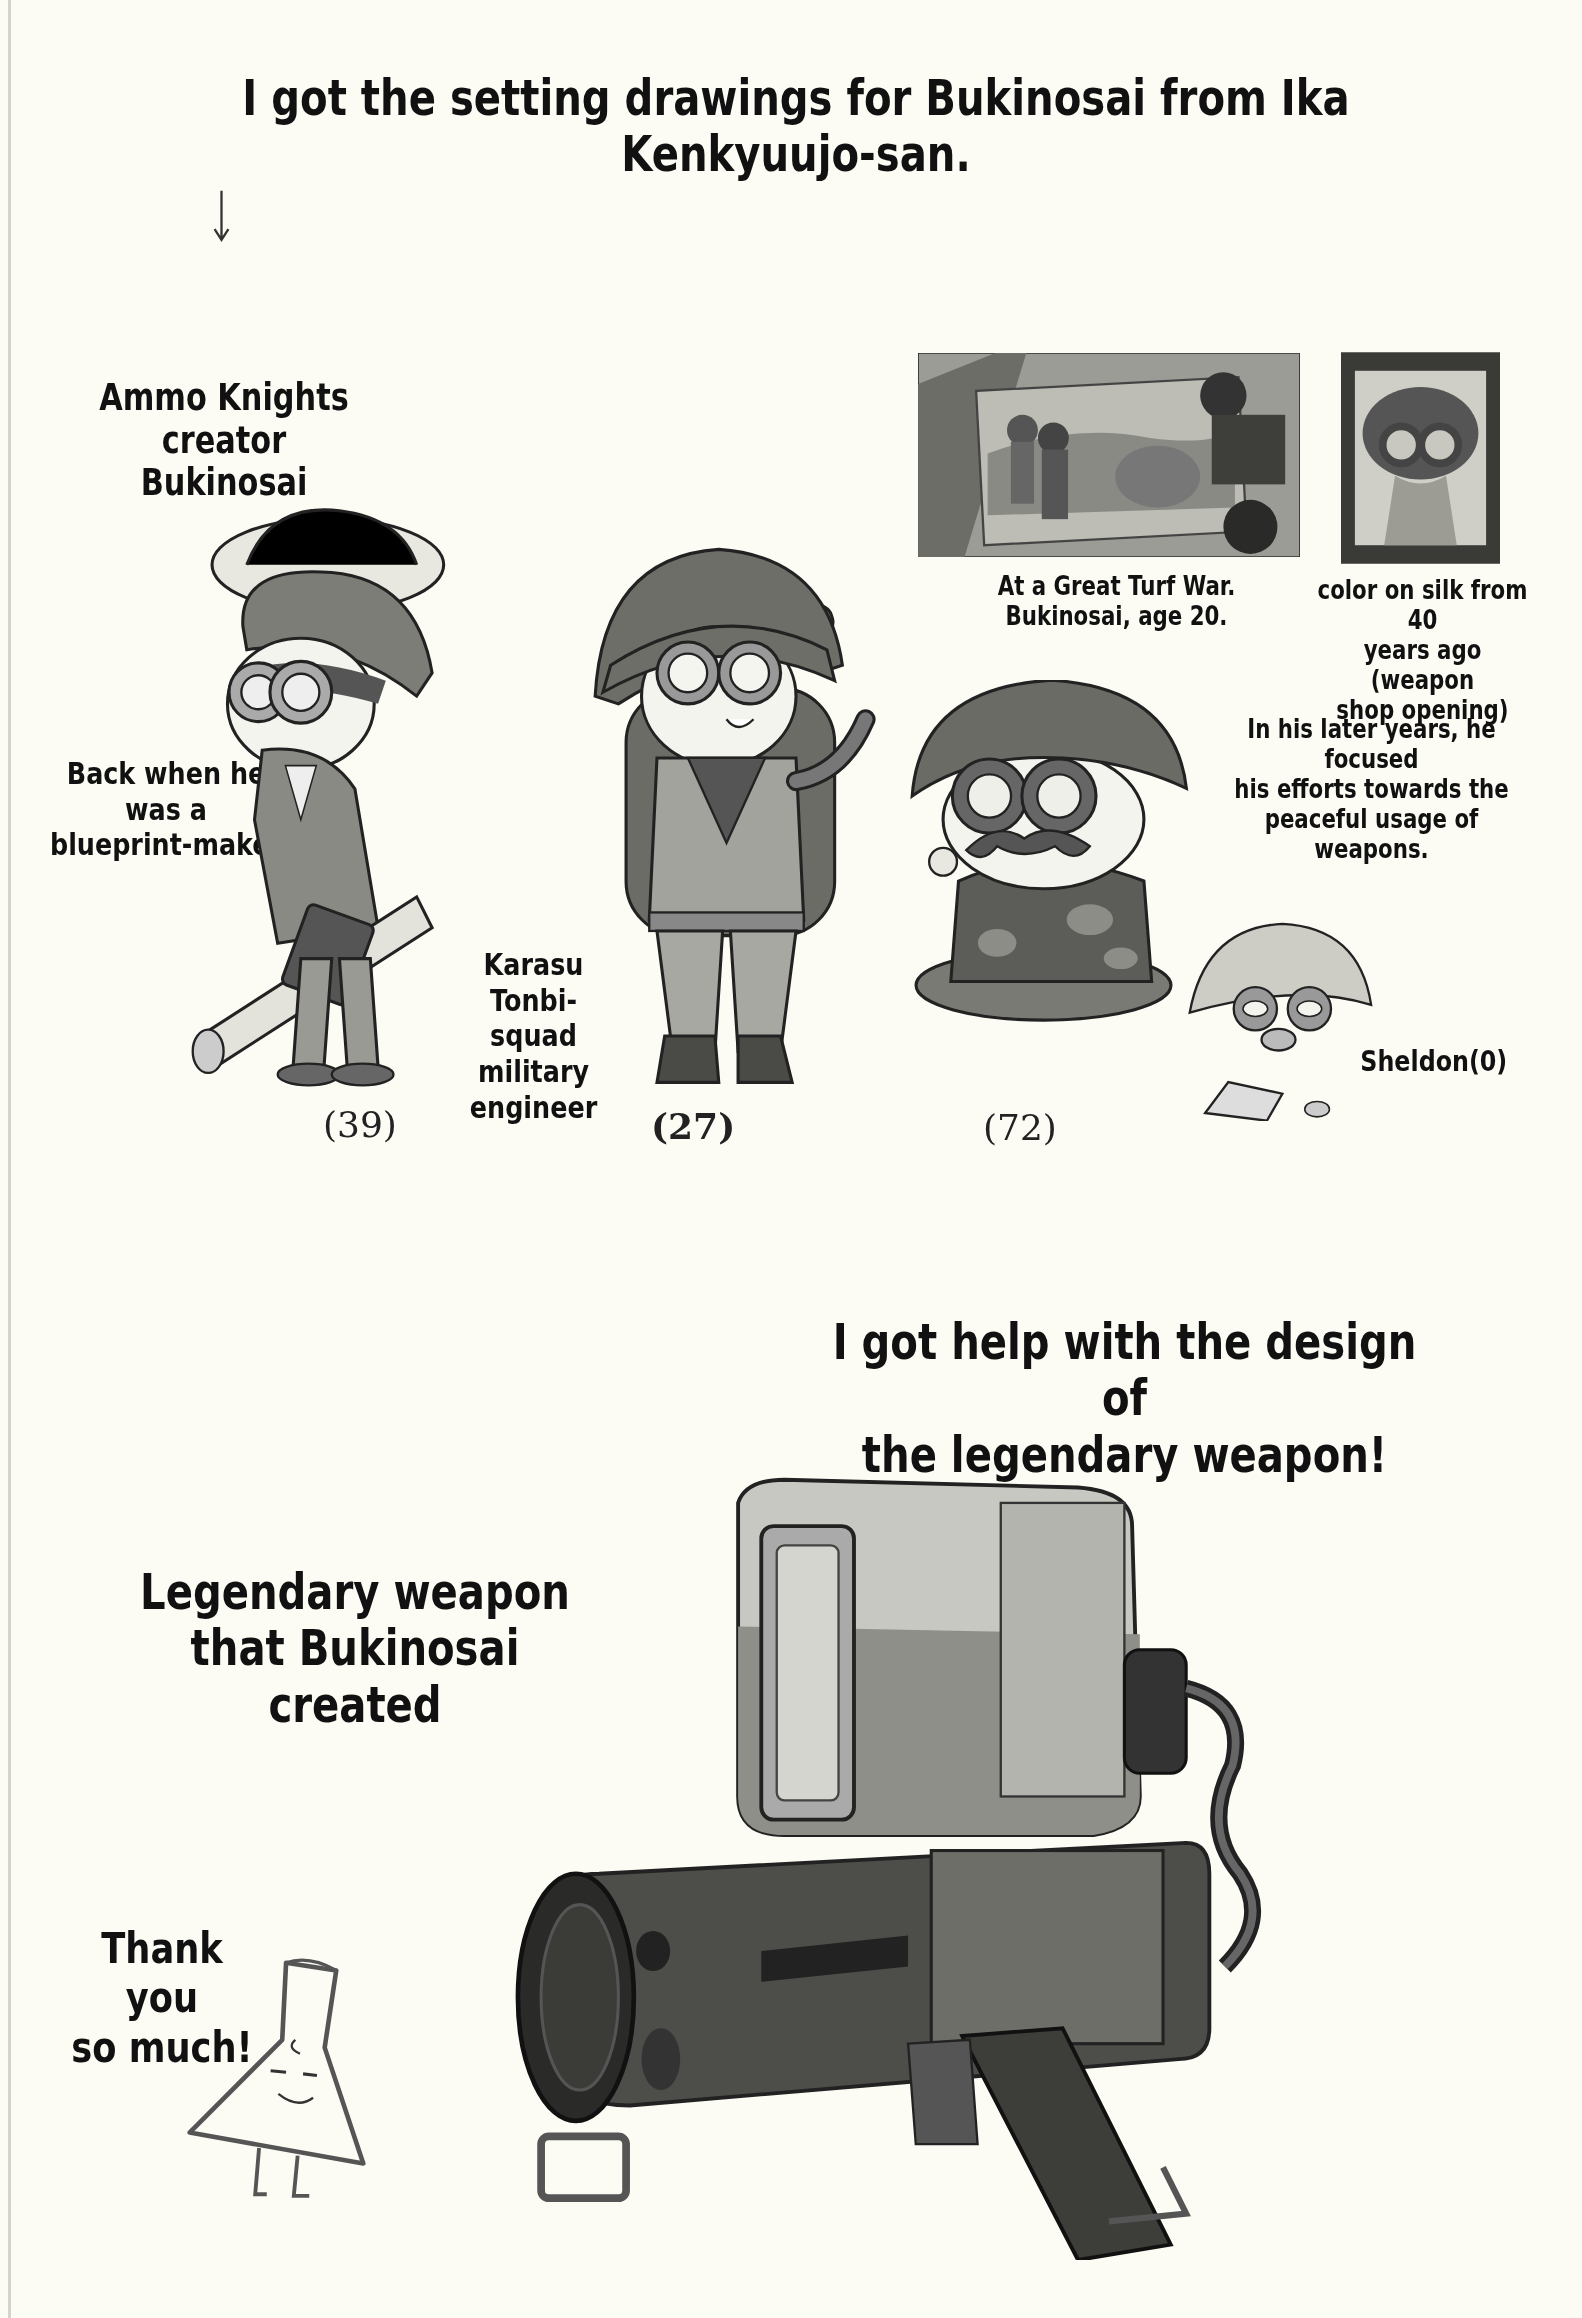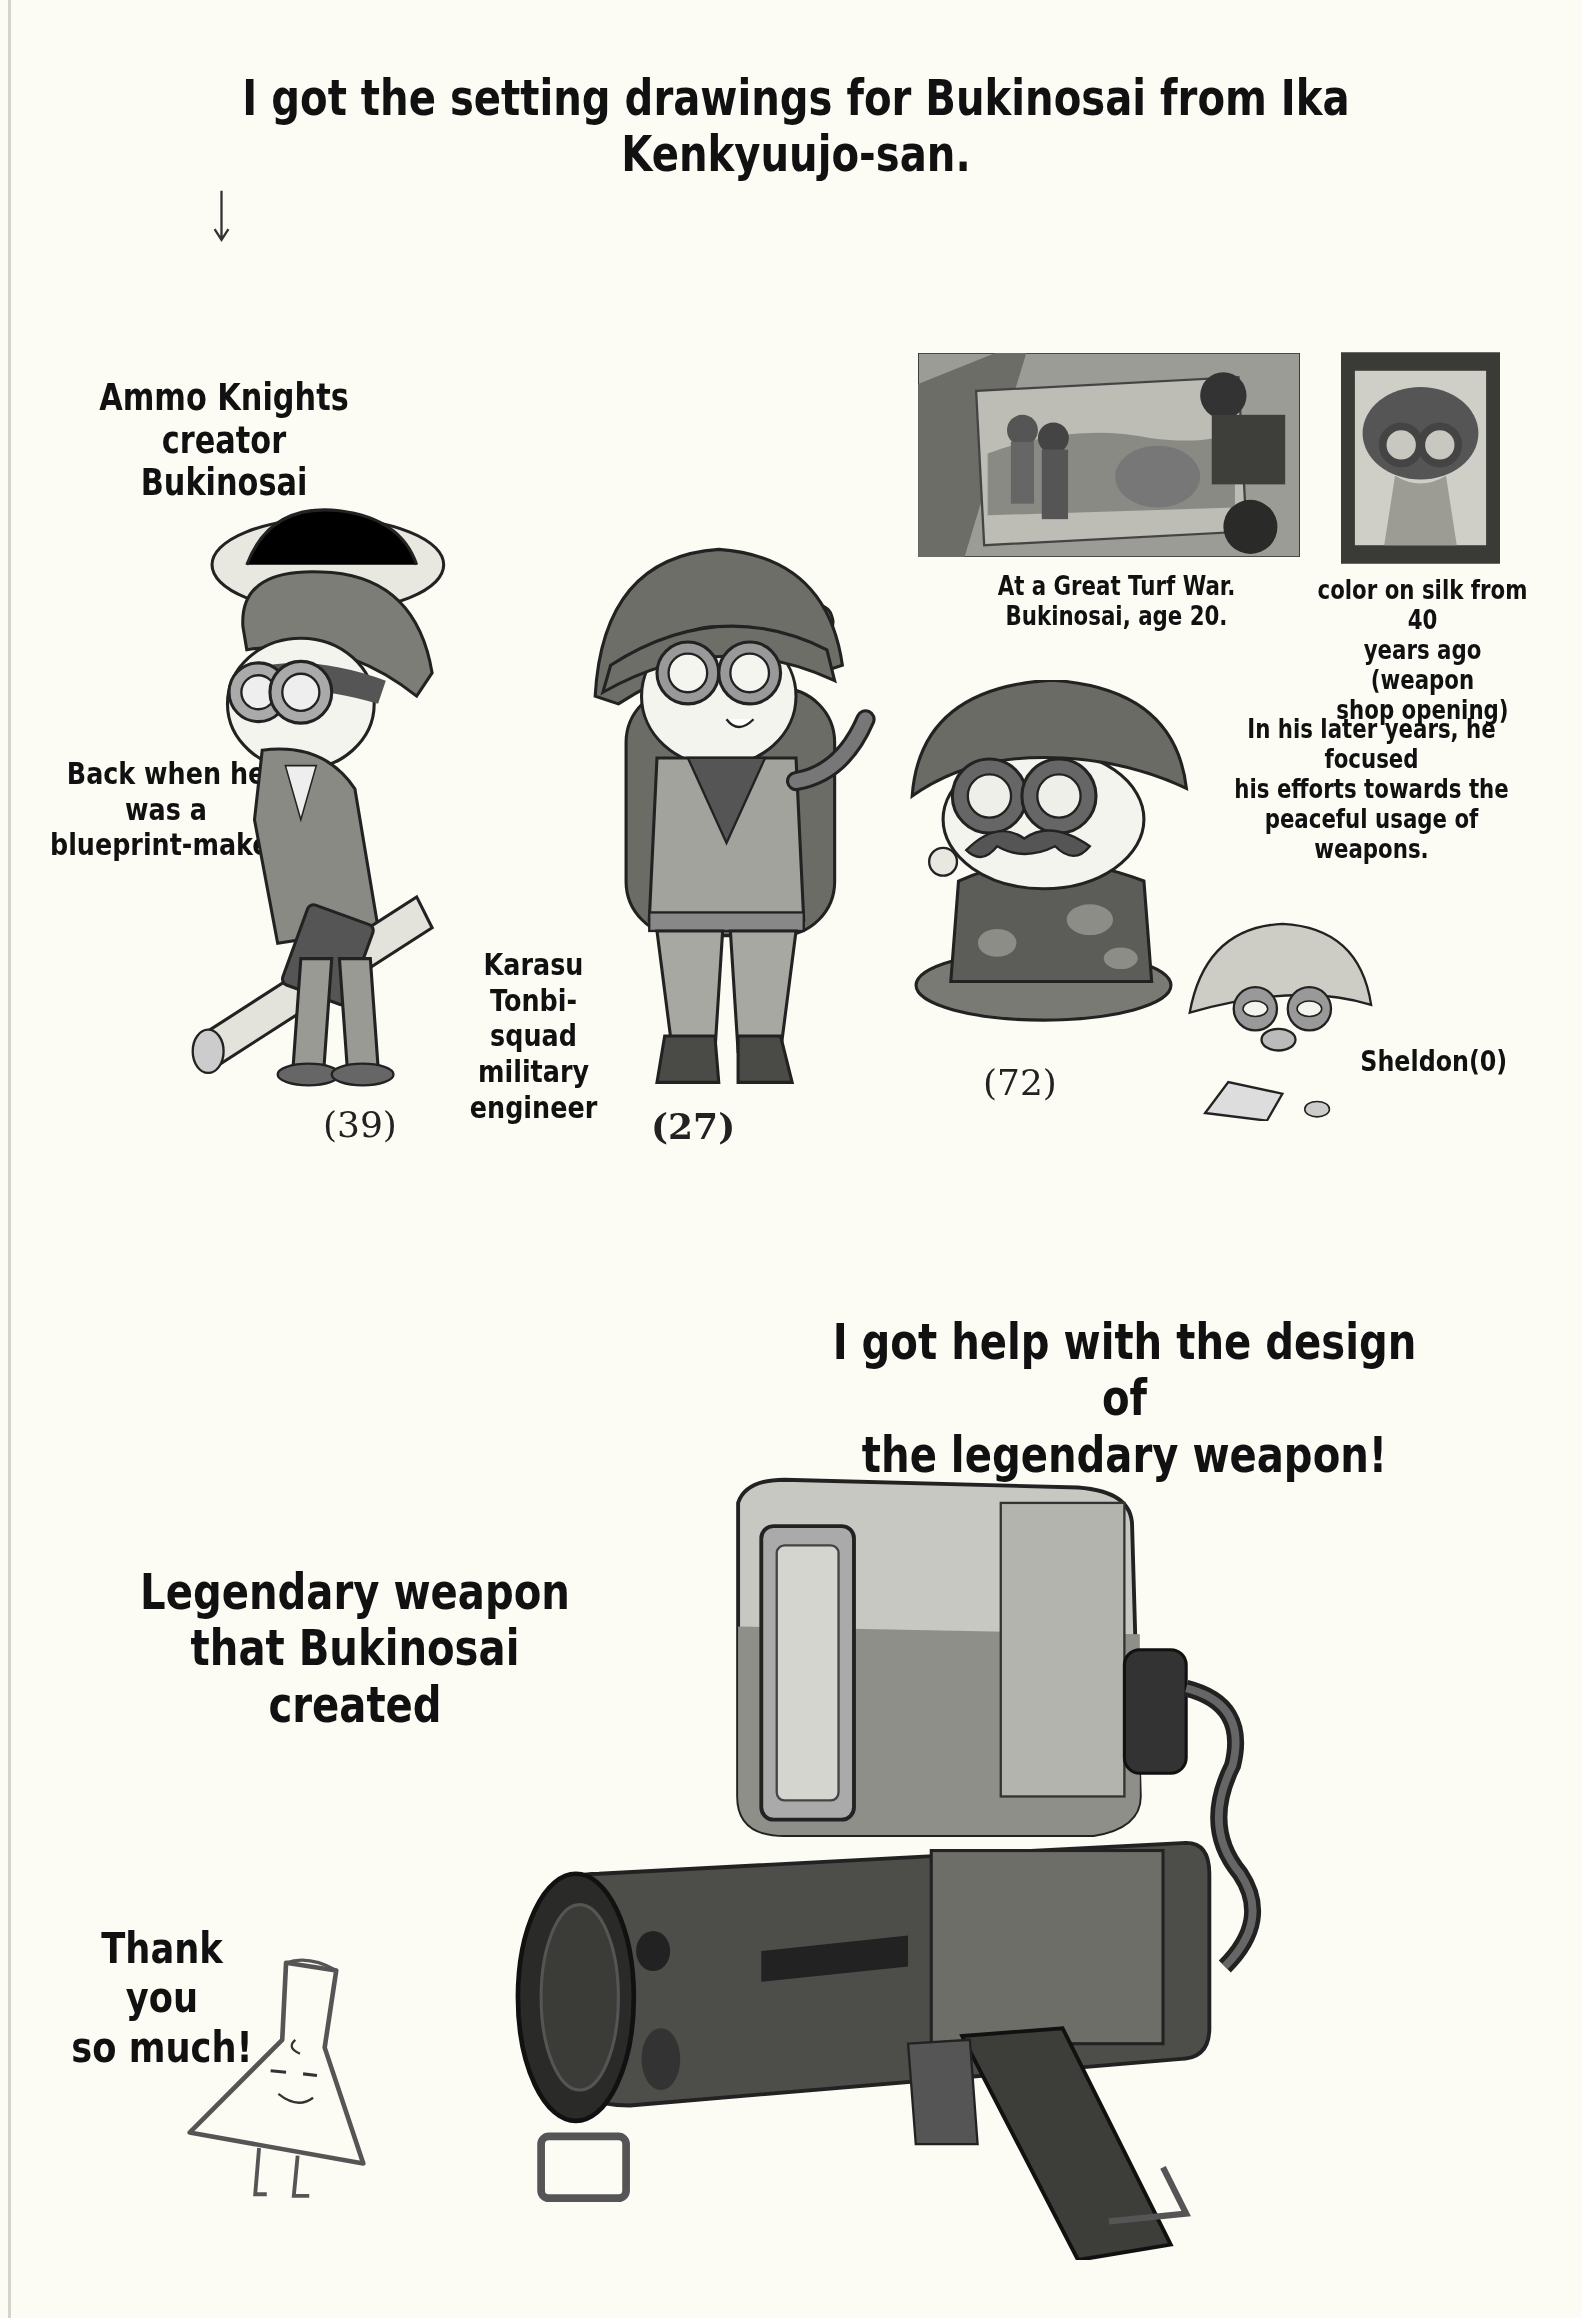--- a/index.html
+++ b/index.html
@@ -153,21 +153,21 @@
 
     <circle cx="130" cy="150" r="48" fill="#666" stroke="#222" stroke-width="4"></circle>
     <circle cx="130" cy="150" r="28" fill="#efefe9" stroke="#222" stroke-width="3"></circle>
     <circle cx="220" cy="150" r="48" fill="#666" stroke="#222" stroke-width="4"></circle>
     <circle cx="220" cy="150" r="28" fill="#efefe9" stroke="#222" stroke-width="3"></circle>
 
     <path d="M100 220 Q140 180 175 205 Q210 180 260 215 Q240 240 215 215 Q175 235 140 215 Q120 240 100 220 Z" fill="#555" stroke="#222" stroke-width="3"></path>
     <circle cx="70" cy="235" r="18" fill="#e8e8e0" stroke="#222" stroke-width="3"></circle>
   </svg>
 </div>
-<div class="hand" style="left:983px; top:1062px;text-align:right;">(72)</div>
+<div class="hand" style="left:983px; top:1107px;text-align:right;">(72)</div>
 
 <div class="art" style="left:1182px; top:912px;">
   <svg width="193" height="209" viewBox="0 0 250 270">
     <path d="M10 130 Q30 20 130 15 Q230 20 245 120 Q150 90 10 130 Z" fill="#cdcdc6" stroke="#222" stroke-width="3"></path>
     <circle cx="95" cy="125" r="28" fill="#999" stroke="#222" stroke-width="3"></circle>
     <ellipse cx="95" cy="125" rx="16" ry="10" fill="#f4f4ee" stroke="#222" stroke-width="2"></ellipse>
     <circle cx="165" cy="125" r="28" fill="#999" stroke="#222" stroke-width="3"></circle>
     <ellipse cx="165" cy="125" rx="16" ry="10" fill="#f4f4ee" stroke="#222" stroke-width="2"></ellipse>
     <ellipse cx="125" cy="165" rx="22" ry="14" fill="#bbb" stroke="#222" stroke-width="3"></ellipse>
     <path d="M30 260 L60 220 L130 235 L110 270 Z" fill="#ddd" stroke="#222" stroke-width="3"></path>

